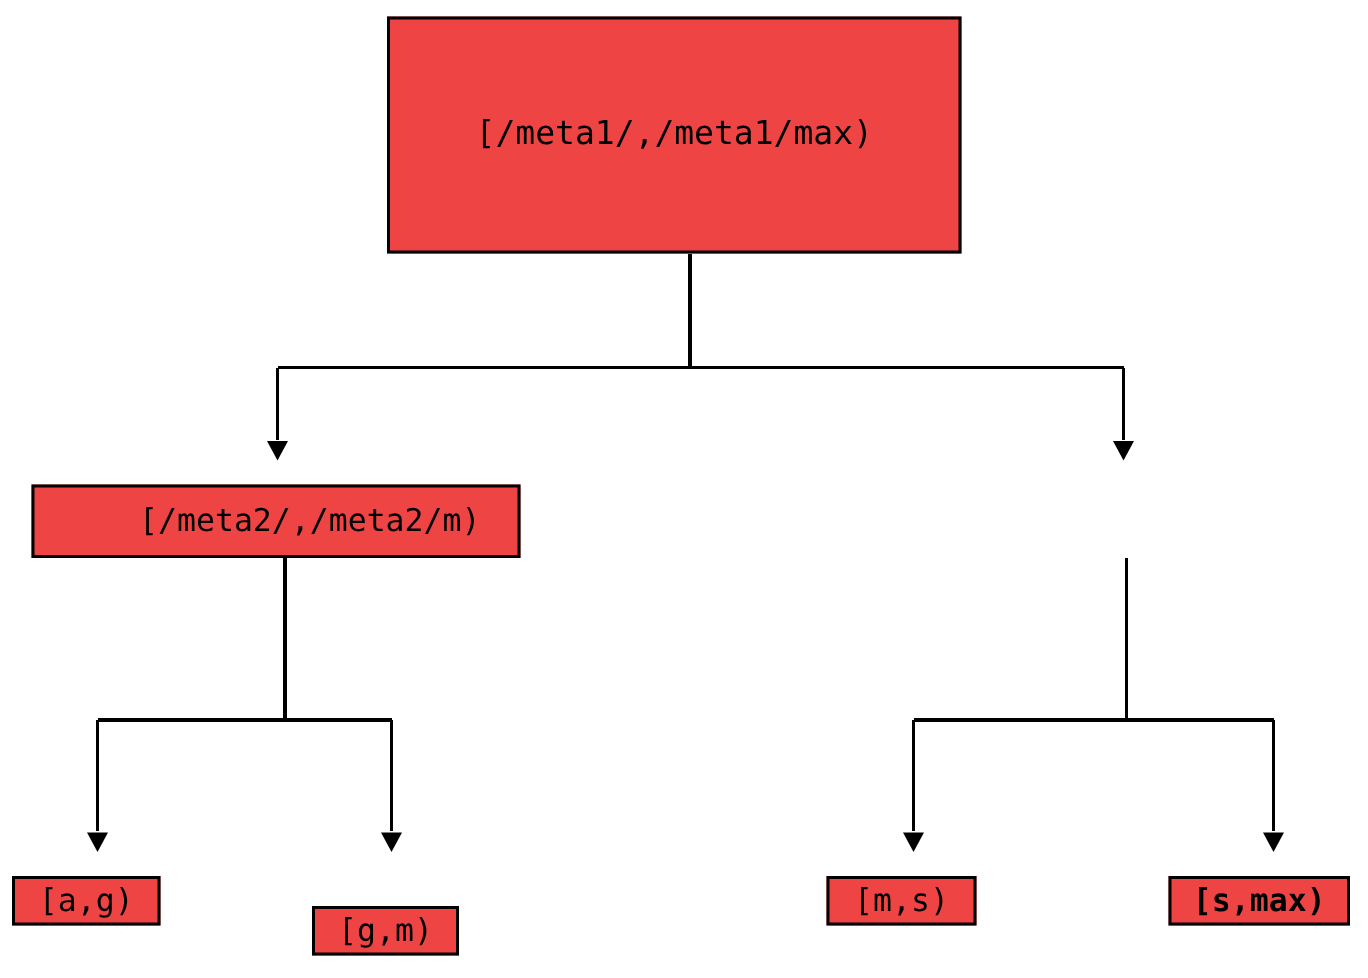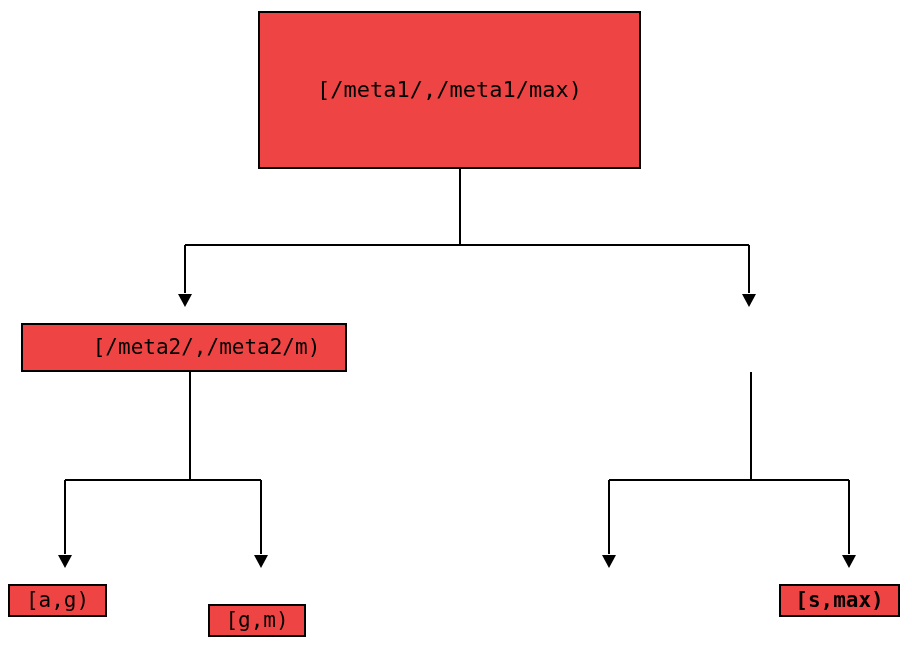--- a/index.html
+++ b/index.html
@@ -99,18 +99,21 @@
 
 
   <div class="node node-leaf node-leaf-1">
     <span class="node-label">[a,g)</span>
   </div>
 
   <div class="node node-leaf node-leaf-2">
     <span class="node-label">[g,m)</span>
   </div>
 
+  <div class="node node-leaf node-leaf-3">
+    <span class="node-label">[m,s)</span>
+  </div>
 
   <div class="node node-leaf node-leaf-4">
     <span class="node-label">[s,max)</span>
   </div>
 
 </div>
 
 </body></html>

